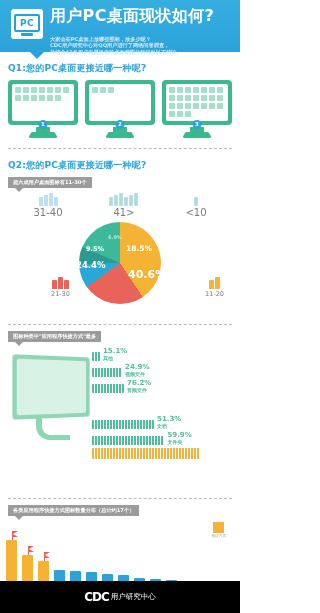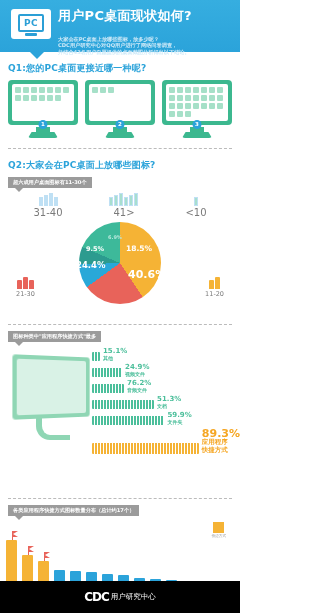--- a/index.html
+++ b/index.html
@@ -18,21 +18,21 @@
   .header {
     position: relative;
     background: #2fa8dd;
     background: linear-gradient(180deg,#36aee0 0%, #2ba3da 100%);
     height: 52px;
     padding: 6px 8px 4px 8px;
     display: flex;
     align-items: flex-start;
   }
   .pc-badge {
-    width: 40px; height: 30px;
+    width: 32px; height: 30px;
     background: #fff;
     border-radius: 3px;
     margin: 3px 7px 0 3px;
     position: relative;
     display: flex; align-items: center; justify-content: center;
     flex: 0 0 auto;
   }
   .pc-badge .pc-screen {
     width: 26px; height: 18px;
     border: 2px solid #2b9fd6;
@@ -50,21 +50,21 @@
   .pc-badge .pc-stand {
     position: absolute;
     bottom: 3px; left: 50%; transform: translateX(-50%);
     width: 12px; height: 3px;
     background: #2b9fd6;
     border-radius: 1px;
   }
   .header-text { padding-top: 2px; }
   .header-title {
     color: #ffffff;
-    font-size: 13px;
+    font-size: 16px;
     font-weight: bold;
     letter-spacing: .3px;
     line-height: 15px;
     margin-bottom: 13px;
   }
   .header-sub {
     color: #cfeaf8;
     font-size: 5.2px;
     line-height: 6.4px;
     font-weight: bold;
@@ -197,21 +197,21 @@
       #3db99a 293deg 360deg
     );
   }
   .pie-lab { position: absolute; font-weight: bold; color: #fff; }
   .pl-406 { font-size: 11px; left: 128px; top: 48px; }
   .pl-244 { font-size: 8.5px; left: 76px; top: 40px; }
   .pl-95  { font-size: 6.5px; left: 86px; top: 25px; }
   .pl-69  { font-size: 5px;   left: 108px; top: 14px; color: #b8e8dd; }
   .pl-185 { font-size: 7.5px; left: 126px; top: 24px; }
 
-  .side-icon { position: absolute; }
+  .side-icon { position: absolute; margin-left: 35px; }
   .si-left { left: 16px; top: 56px; }
   .si-right { right: 16px; top: 56px; }
   .mini-folder {
     display: flex; gap: 1px; align-items: flex-end;
     height: 13px; justify-content: center;
   }
   .mf-bar { width: 5px; border-radius: 1px 1px 0 0; }
   .side-label { font-size: 6.5px; color: #7a7a7a; text-align: center; margin-top: 1px; }
 
   
@@ -418,21 +418,21 @@
         </div>
       <div class="monitor-num">3</div>
     </div>
     <div class="monitor-neck"></div>
     <div class="monitor-base"></div>
   </div>
 </div>
 <div class="dashed-sep"></div>
 
 
-<div class="q-title">Q2:大家会在PC桌面上放哪些图标?</div>
+<div class="q-title">Q2:您的PC桌面更接近哪一种呢?</div>
 <div class="tag">超六成用户桌面图标有11-30个</div>
 
 <div class="folders-row">
   <div class="folder-wrap">
     <div class="folder" id="f1">
         <div class="fbar" style="height: 9px; background: rgb(191, 224, 244);"></div>
         <div class="fbar" style="height: 11px; background: rgb(191, 224, 244);"></div>
         <div class="fbar" style="height: 13px; background: rgb(191, 224, 244);"></div>
         <div class="fbar" style="height: 9px; background: rgb(191, 224, 244);"></div>
       </div>
@@ -563,21 +563,21 @@
           <div class="tick" style="background: rgb(76, 191, 155);"></div>
           <div class="tick" style="background: rgb(76, 191, 155);"></div>
           <div class="tick" style="background: rgb(76, 191, 155);"></div>
           <div class="tick" style="background: rgb(76, 191, 155);"></div>
           <div class="tick" style="background: rgb(76, 191, 155);"></div>
           <div class="tick" style="background: rgb(76, 191, 155);"></div>
           <div class="tick" style="background: rgb(76, 191, 155);"></div>
           <div class="tick" style="background: rgb(76, 191, 155);"></div>
         </div>
         <div class="bar-text">
-          <div class="bar-pct" style="color: rgb(76, 191, 155);">51.3%</div>
+          <div class="bar-pct" style="color: rgb(76, 191, 155); margin-top: 20px;">51.3%</div>
           <div class="bar-name" style="color: rgb(76, 191, 155);">文档</div>
         </div>
       </div>
       <div class="bar-row">
         <div class="hbar" style="width: 72.4434px;">
           <div class="tick" style="background: rgb(76, 191, 155);"></div>
           <div class="tick" style="background: rgb(76, 191, 155);"></div>
           <div class="tick" style="background: rgb(76, 191, 155);"></div>
           <div class="tick" style="background: rgb(76, 191, 155);"></div>
           <div class="tick" style="background: rgb(76, 191, 155);"></div>
@@ -637,25 +637,20 @@
           <div class="tick" style="background: rgb(245, 179, 53);"></div>
           <div class="tick" style="background: rgb(245, 179, 53);"></div>
           <div class="tick" style="background: rgb(245, 179, 53);"></div>
           <div class="tick" style="background: rgb(245, 179, 53);"></div>
           <div class="tick" style="background: rgb(245, 179, 53);"></div>
           <div class="tick" style="background: rgb(245, 179, 53);"></div>
           <div class="tick" style="background: rgb(245, 179, 53);"></div>
           <div class="tick" style="background: rgb(245, 179, 53);"></div>
           <div class="tick" style="background: rgb(245, 179, 53);"></div>
           <div class="tick" style="background: rgb(245, 179, 53);"></div>
-        </div>
-        <div class="bar-text">
-          <div class="big-pct">89.3%</div>
-          <div class="big-name">应用程序</div>
-          <div class="big-name">快捷方式</div>
         </div>
       </div>
     </div>
 </div>
 
 <div class="dashed-sep"></div>
 
 
 <div style="padding-top:6px">
   <div class="tag">各类应用程序快捷方式图标数量分布（总计约17个）</div>

